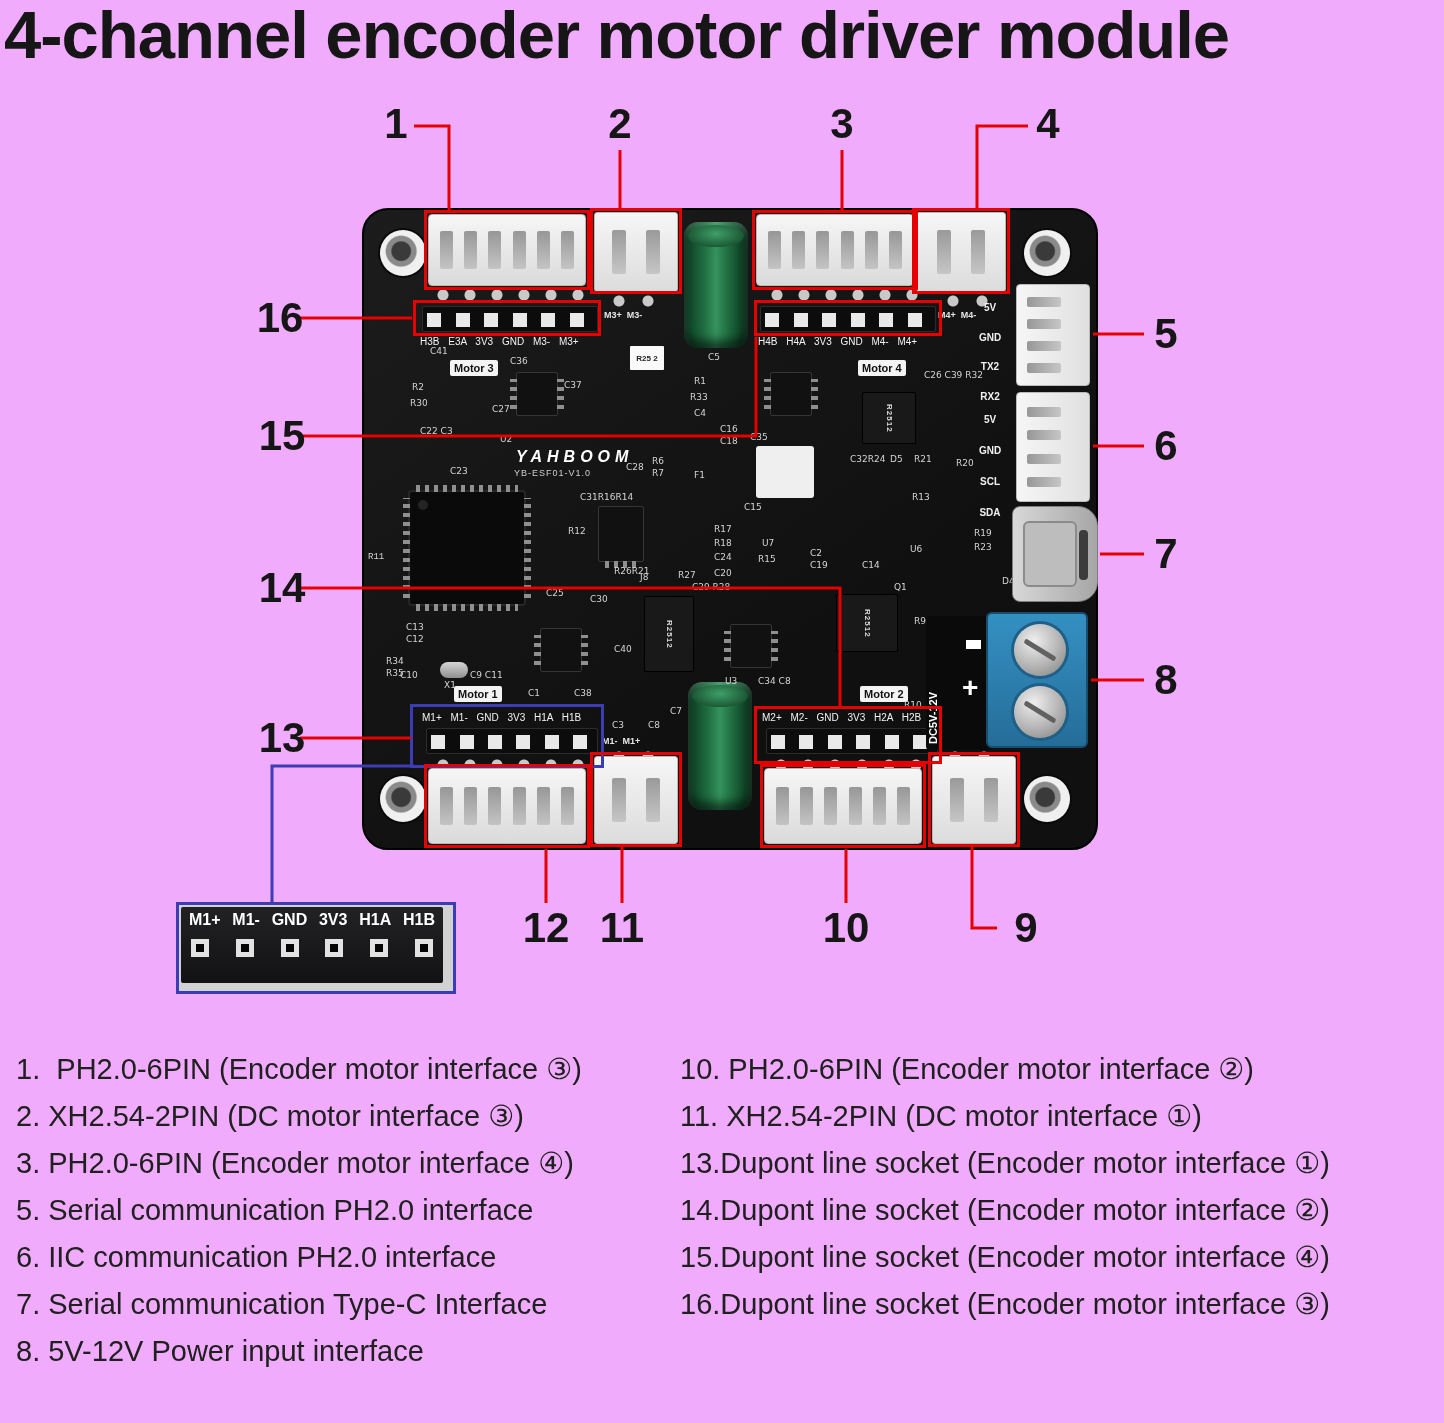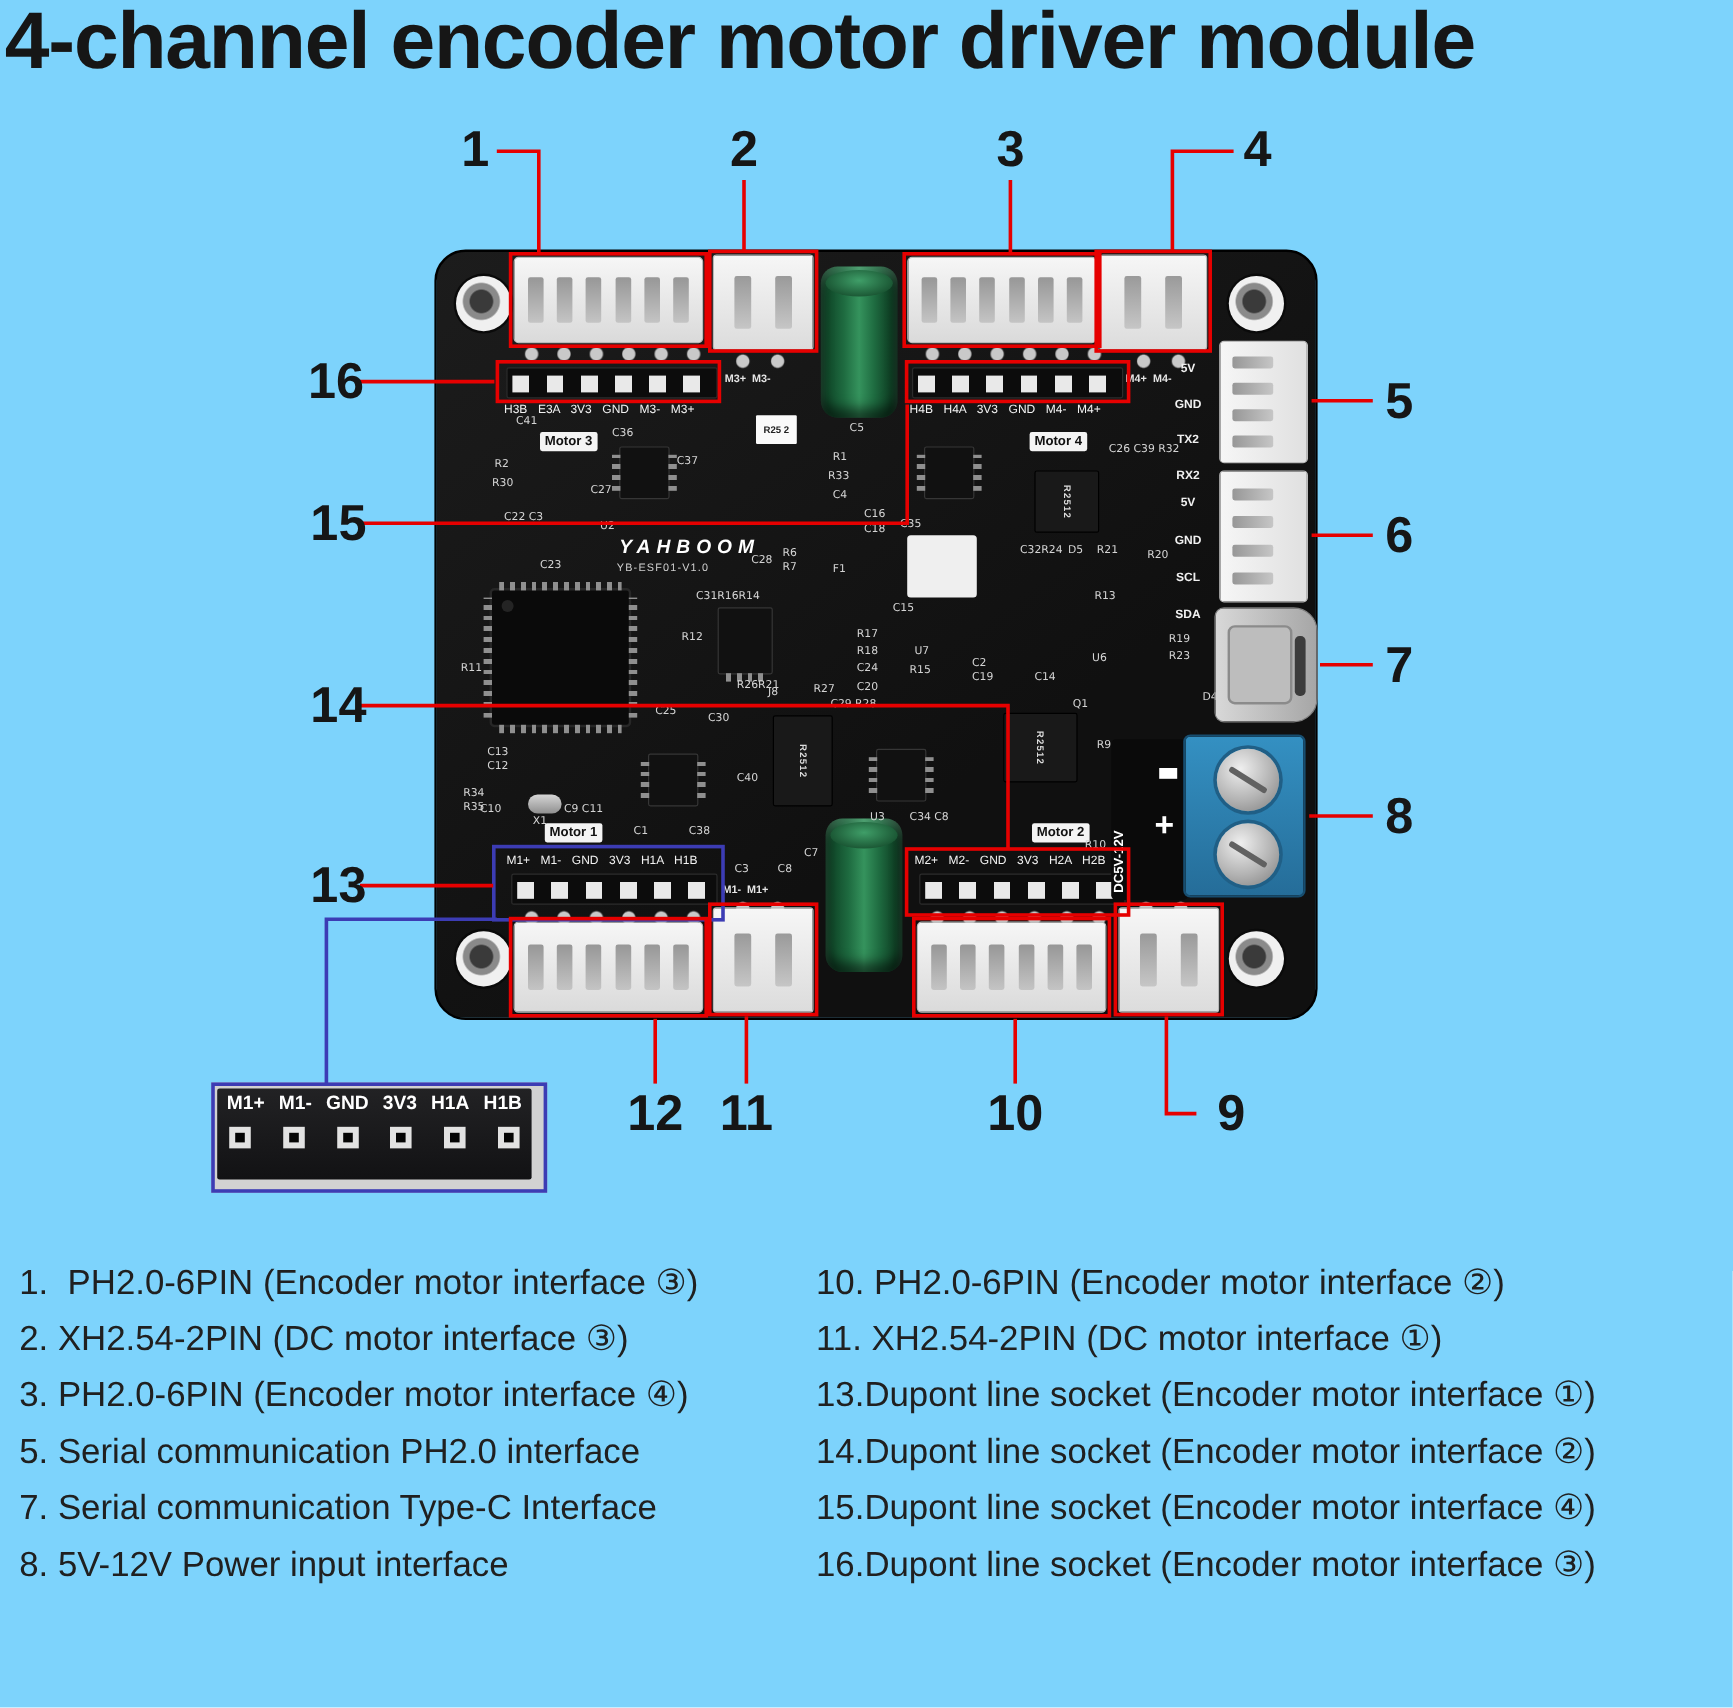--- a/index.html
+++ b/index.html
@@ -1,17 +1,17 @@
 <!DOCTYPE html>
 <html><head>
 <meta charset="utf-8">
 <style>
   *{margin:0;padding:0;box-sizing:border-box}
   html,body{background:#fff;font-family:"Liberation Sans",sans-serif}
-  .page{position:relative;width:1444px;height:1423px;overflow:hidden;background:#7dd3fc}
+  .page{position:relative;width:1444px;height:1423px;overflow:hidden;background:#f0abfc}
   .title{position:absolute;left:4px;top:-4px;font-size:67px;font-weight:800;letter-spacing:-1px;color:#161616;white-space:nowrap}
   .board{position:absolute;left:362px;top:208px;width:736px;height:642px;background:linear-gradient(145deg,#1c1c1c,#101010 65%);border:2px solid #000;border-radius:26px;z-index:1}
   .hole{position:absolute;width:46px;height:46px;border-radius:50%;background:radial-gradient(circle at 46% 46%,#3a3a3a 0 26%,#8a8a8a 30% 42%,#f0f0f0 46% 80%,#c9c9c9 100%);box-shadow:0 0 0 2px #0a0a0a}
   .pheader{position:absolute;background:#0c0c0c;border:1px solid #2c2c2c;border-radius:2px;padding:6px 4px}
   .hpins{height:14px;background:repeating-linear-gradient(90deg,#e9e9e9 0 14px,#0c0c0c 14px 28.5px)}
   .hlabel{position:absolute;font-weight:400;font-size:10px;color:#f2f2f2;white-space:nowrap;word-spacing:6px}
   .mchip{position:absolute;background:#f4f4f4;color:#111;font-weight:700;font-size:11px;line-height:14px;padding:1px 4px;border-radius:2px}
   .pads{position:absolute;height:14px;background-image:radial-gradient(circle at 13px 7px,#c9c9c9 5px,rgba(0,0,0,0) 6px);background-size:27px 14px}
   .pads.two{background-size:29px 14px}
   .padlabel{position:absolute;font-weight:700;font-size:9px;color:#e6e6e6;white-space:pre}
@@ -228,21 +228,21 @@
         <span class="sk" style="left: 328px; top: 372px;">C29 R28</span>
         <span class="sk" style="left: 446px; top: 338px;">C2</span>
         <span class="sk" style="left: 446px; top: 350px;">C19</span>
         <span class="sk" style="left: 498px; top: 350px;">C14</span>
         <span class="sk" style="left: 546px; top: 334px;">U6</span>
         <span class="sk" style="left: 594px; top: 366px; padding-left: 44px;">D4</span>
         <span class="sk" style="left: 610px; top: 318px;">R19</span>
         <span class="sk" style="left: 610px; top: 332px;">R23</span>
         <span class="sk" style="left: 530px; top: 372px;">Q1</span>
         <span class="sk" style="left: 550px; top: 406px;">R9</span>
-        <span class="sk" style="left: 20px; top: 342px;">R11</span>
+        <span class="sk" style="left: 4px; top: 342px; font-family: Liberation Mono, monospace;">R11</span>
         <span class="sk" style="left: 42px; top: 412px;">C13</span>
         <span class="sk" style="left: 42px; top: 424px;">C12</span>
         <span class="sk" style="left: 36px; top: 460px;">C10</span>
         <span class="sk" style="left: 80px; top: 470px;">X1</span>
         <span class="sk" style="left: 106px; top: 460px;">C9 C11</span>
         <span class="sk" style="left: 182px; top: 378px;">C25</span>
         <span class="sk" style="left: 226px; top: 384px;">C30</span>
         <span class="sk" style="left: 22px; top: 446px;">R34</span>
         <span class="sk" style="left: 22px; top: 458px;">R35</span>
         <span class="sk" style="left: 164px; top: 478px;">C1</span>
@@ -405,20 +405,21 @@
     </div>
   </div>
 
   <div class="legend">
     <ul class="lcol">
 
     <li class="lg">1.  PH2.0-6PIN (Encoder motor interface ③)</li>
         <li class="lg">2. XH2.54-2PIN (DC motor interface ③)</li>
         <li class="lg">3. PH2.0-6PIN (Encoder motor interface ④)</li>
         <li class="lg">5. Serial communication PH2.0 interface</li>
+        <li class="lg">6. IIC communication PH2.0 interface</li>
         <li class="lg">7. Serial communication Type-C Interface</li>
         <li class="lg">8. 5V-12V Power input interface</li>
       </ul>
     <ul class="rcol">
 
         <li class="lg">10. PH2.0-6PIN (Encoder motor interface ②)</li>
         <li class="lg">11. XH2.54-2PIN (DC motor interface ①)</li>
         <li class="lg">13.Dupont line socket (Encoder motor interface ①)</li>
         <li class="lg">14.Dupont line socket (Encoder motor interface ②)</li>
         <li class="lg">15.Dupont line socket (Encoder motor interface ④)</li>

